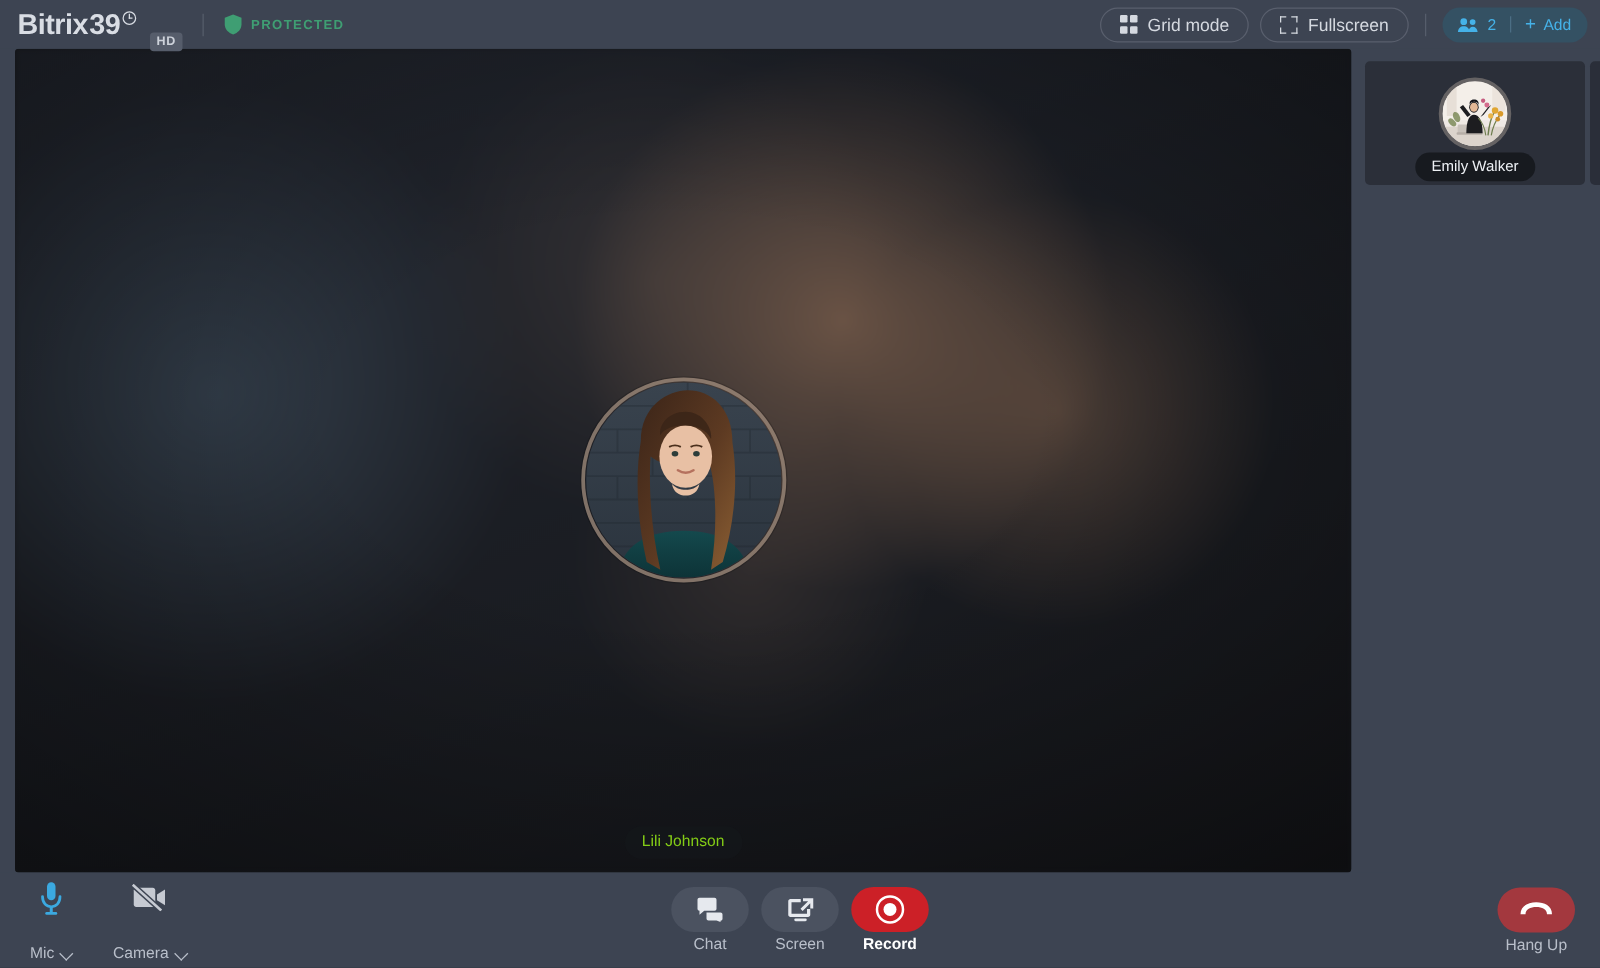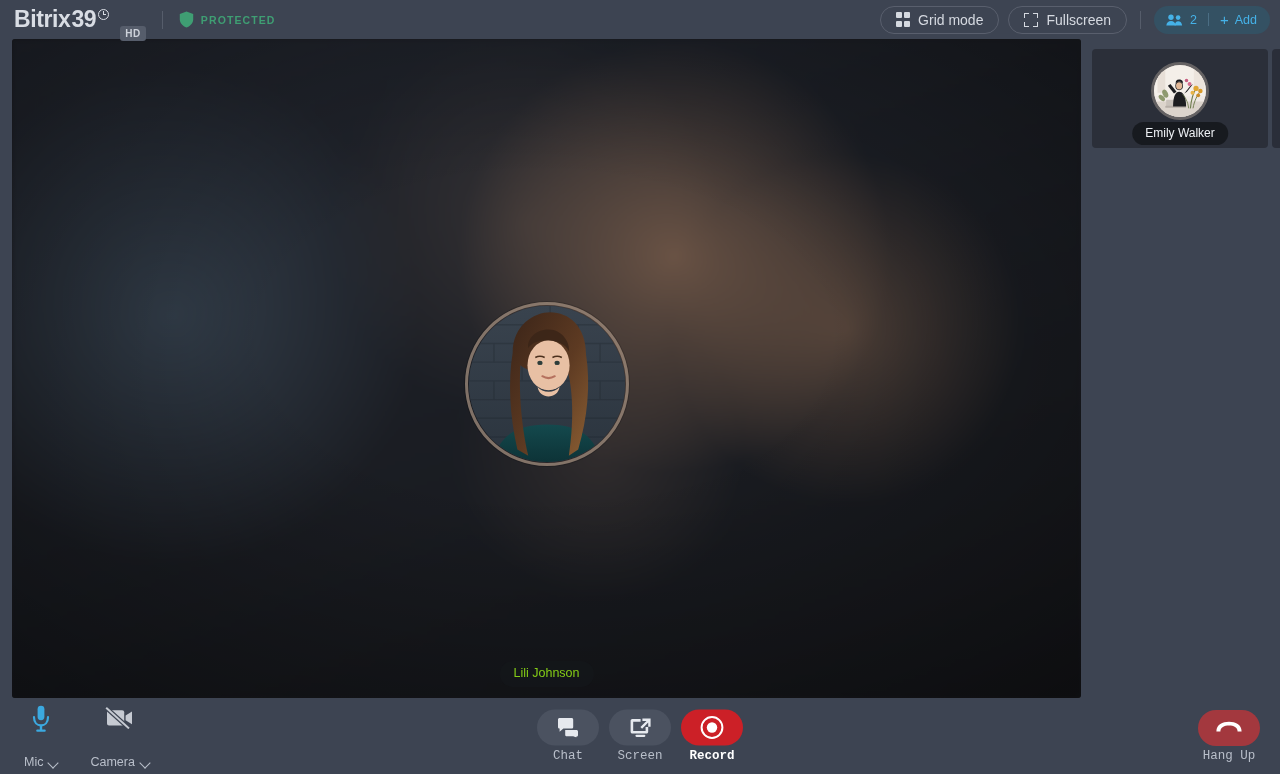--- a/index.html
+++ b/index.html
@@ -286,21 +286,21 @@
   }
 
   .round-btn {
     width:62px; height:36px; border-radius:18px;
     background:#4b5260;
     display:flex; align-items:center; justify-content:center;
   }
   .round-btn.rec { background:#cc2027; }
   .round-btn.hang { background:#a3383e; width:62px; }
   .ctrl.bigbtn .lbl { margin-top:0; }
-  .ctrl.bigbtn .lbl-row { margin-top:4px;font-family:Liberation Mono, monospace; }
+  .ctrl.bigbtn .lbl-row { margin-top:4px; }
   .ctrl.recctrl .lbl { color:#ffffff; font-weight:700; }
 </style>
 </head>
 <body>
 
 <div id="app">
 
   <div class="topbar">
     <div class="tb-left">
 

